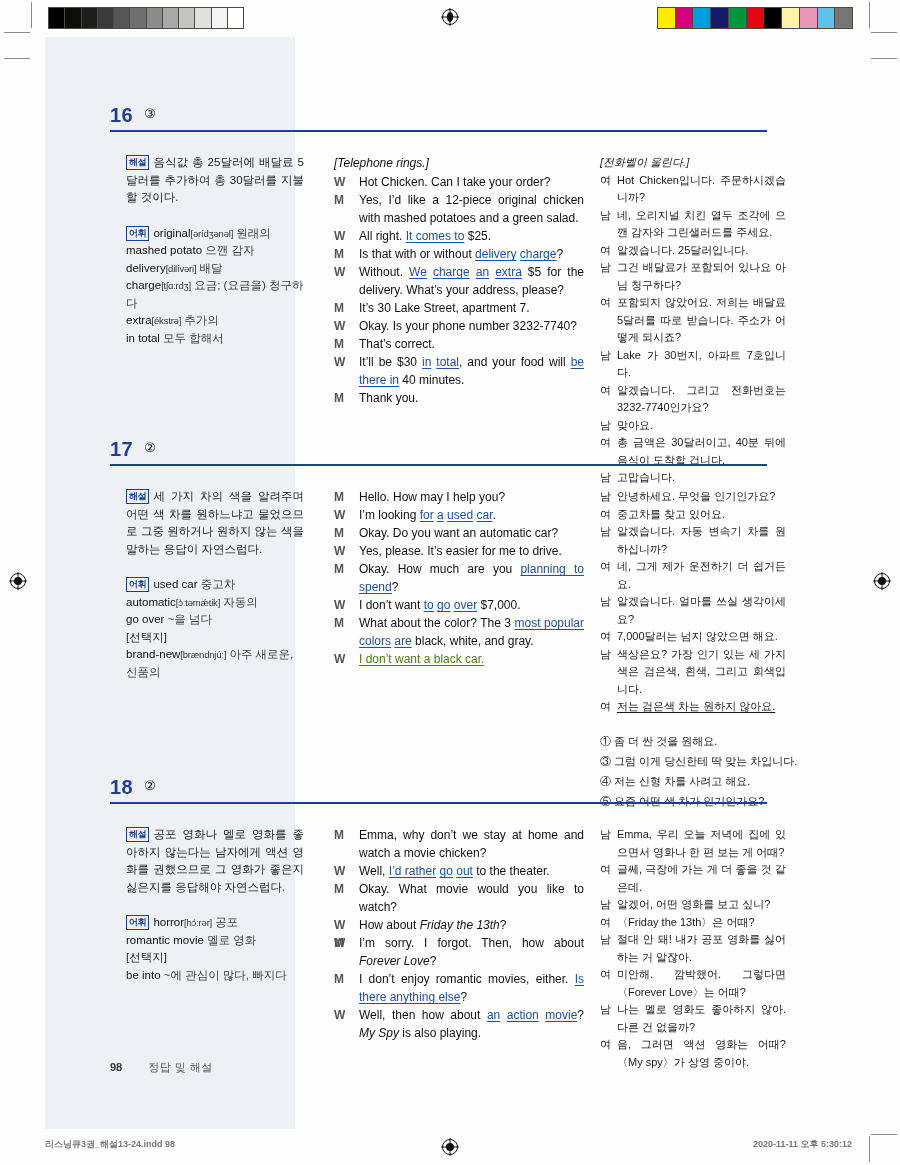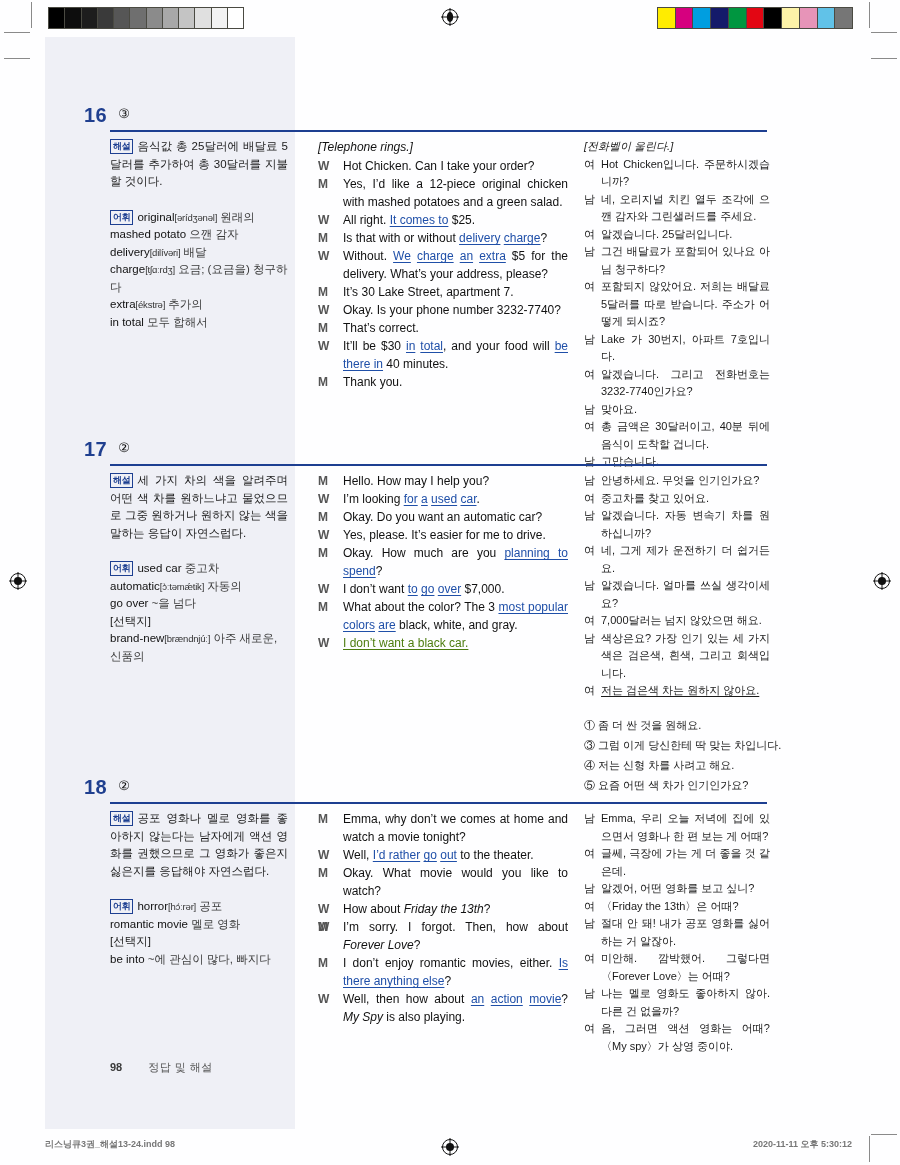--- a/index.html
+++ b/index.html
@@ -55,21 +55,21 @@
   }
 
   .qblock { position: absolute; left: 0; right: 0; }
   #q16 { top: 104px; }
   #q17 { top: 438px; }
   #q18 { top: 776px; }
 
   .q-head {
     position: relative;
     height: 30px;
-    padding-left: 84px;
+    padding-left: 110px;
   }
   .q-num {
     font-family: "Liberation Sans", sans-serif;
     font-size: 20px;
     font-weight: bold;
     color: #1f3f8f;
     letter-spacing: .5px;
     display: inline-block;
     vertical-align: middle;
   }
@@ -90,21 +90,22 @@
     background: #1d3f91;
     top: 26px;
   }
 
   .cols {
     position: relative;
     padding-top: 14px;
   }
   .col {
     position: absolute;
-    top: 4px;
+    top: 20px;
+    margin-left: 16px;
   }
   .col-left  { left: 110px;  width: 178px; }
   .col-mid   { left: 318px;  width: 250px; }
   .col-right { left: 584px;  width: 186px; }
 
   
   .tagline {
     font-size: 11.5px;
     line-height: 17.5px;
     color: #1a1a1a;
@@ -471,21 +472,21 @@
       <div class="qblock" id="q18">
         <div class="q-head"><span class="q-num">18</span><span class="q-ans">②</span><span class="q-rule"></span></div>
         <div class="cols">
           <div class="col col-left">
             <p class="tagline"><span class="tag">해설</span>공포 영화나 멜로 영화를 좋아하지 않는다는 남자에게 액션 영화를 권했으므로 그 영화가 좋은지 싫은지를 응답해야 자연스럽다.</p>
             <div class="vocab"><span class="tag">어휘</span><span><span class="w">horror</span><span class="ipa">[hɔ́ːrər]</span> <span class="kr">공포</span></span><br><span><span class="w">romantic movie</span> <span class="kr">멜로 영화</span></span><br><span>[선택지]</span><br><span><span class="w">be into</span> <span class="kr">~에 관심이 많다, 빠지다</span></span></div>
           </div>
           <div class="col col-mid script">
             <div class="line justify">
               <span class="spk">M</span>
-              <span class="txt">Emma, why don’t we comes at home and watch a movie tonight?</span>
+              <span class="txt">Emma, why don’t we stay at home and watch a movie chicken?</span>
             </div>
             <div class="line">
               <span class="spk">W</span>
               <span class="txt">Well, <u class="k">I’d rather</u> <u class="k">go</u> <u class="k">out</u> to the theater.</span>
             </div>
             <div class="line justify">
               <span class="spk">M</span>
               <span class="txt">Okay. What movie would you like to watch?</span>
             </div>
             <div class="line">

